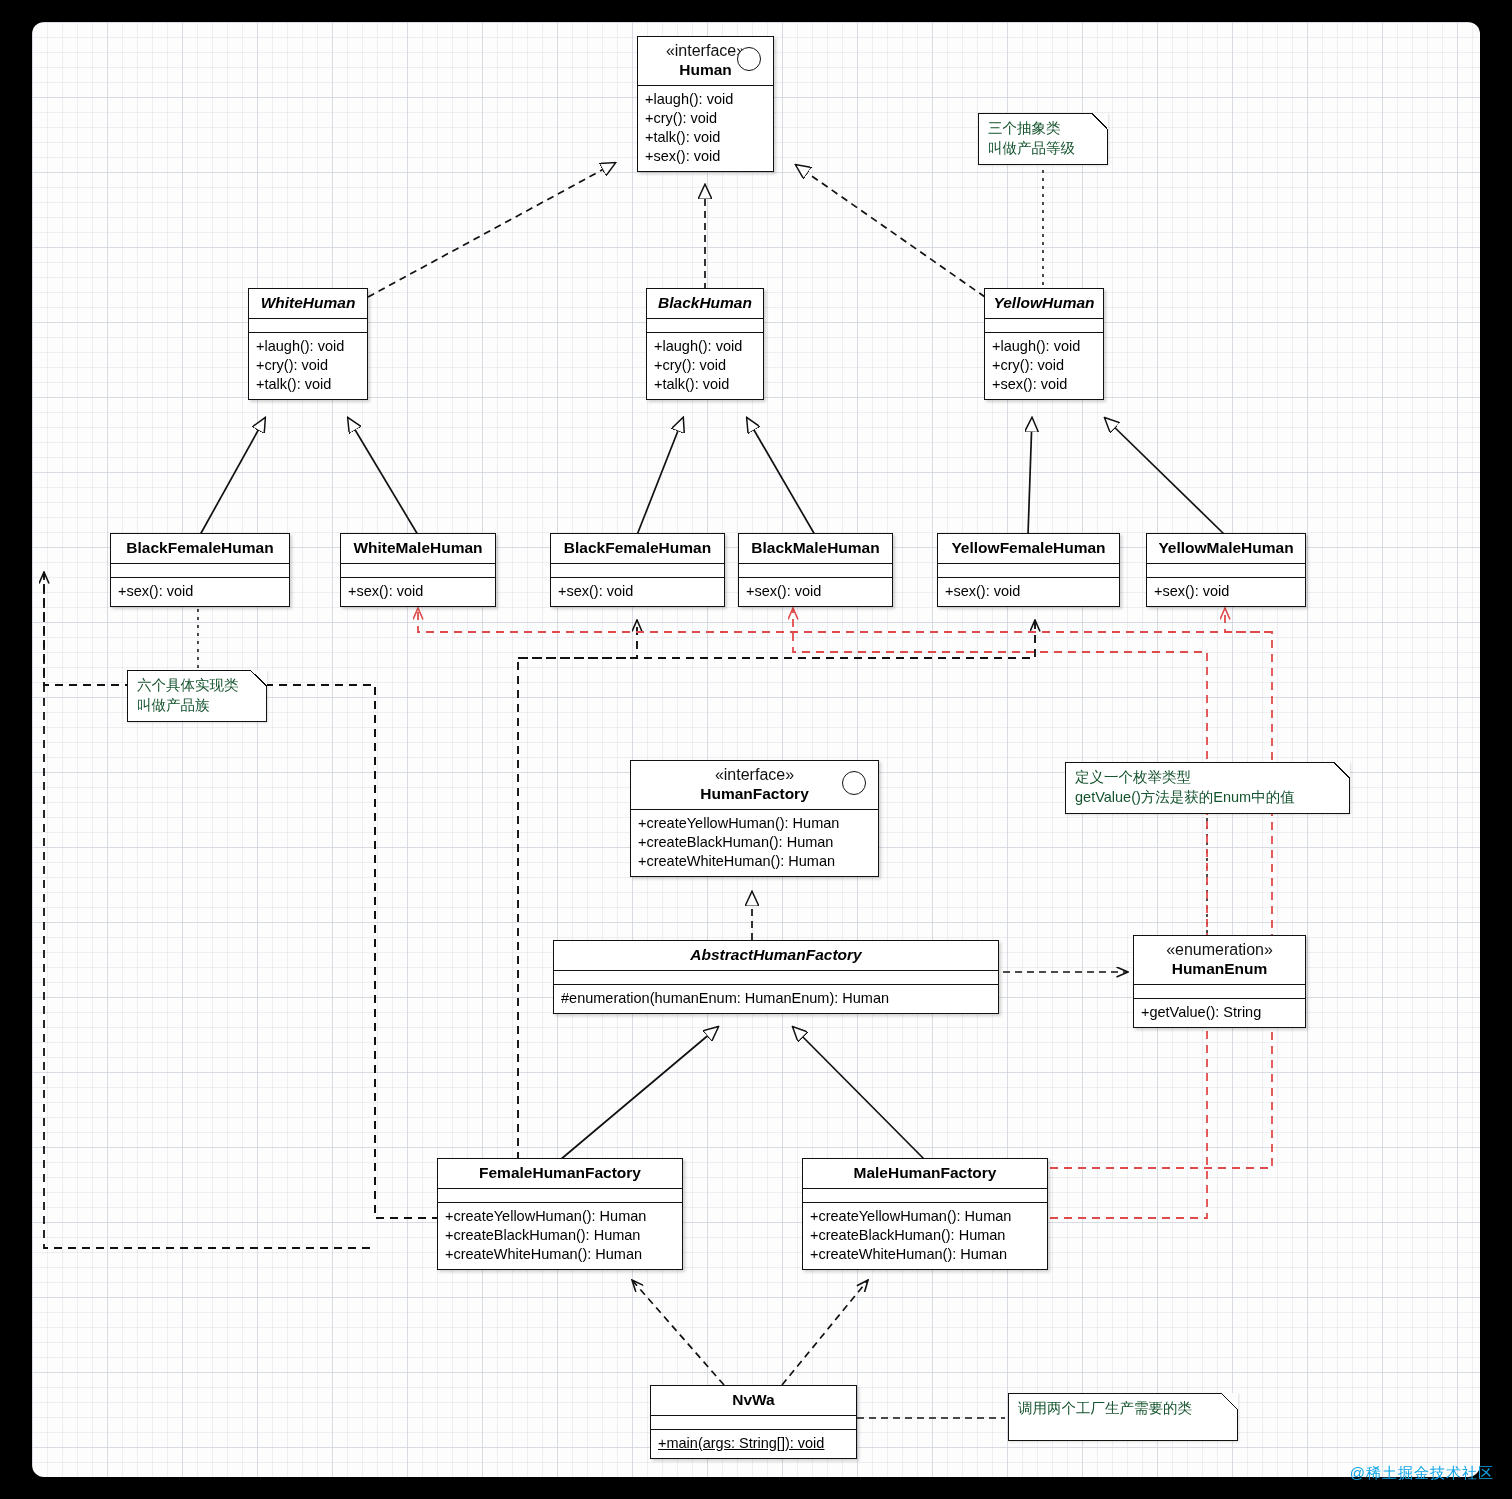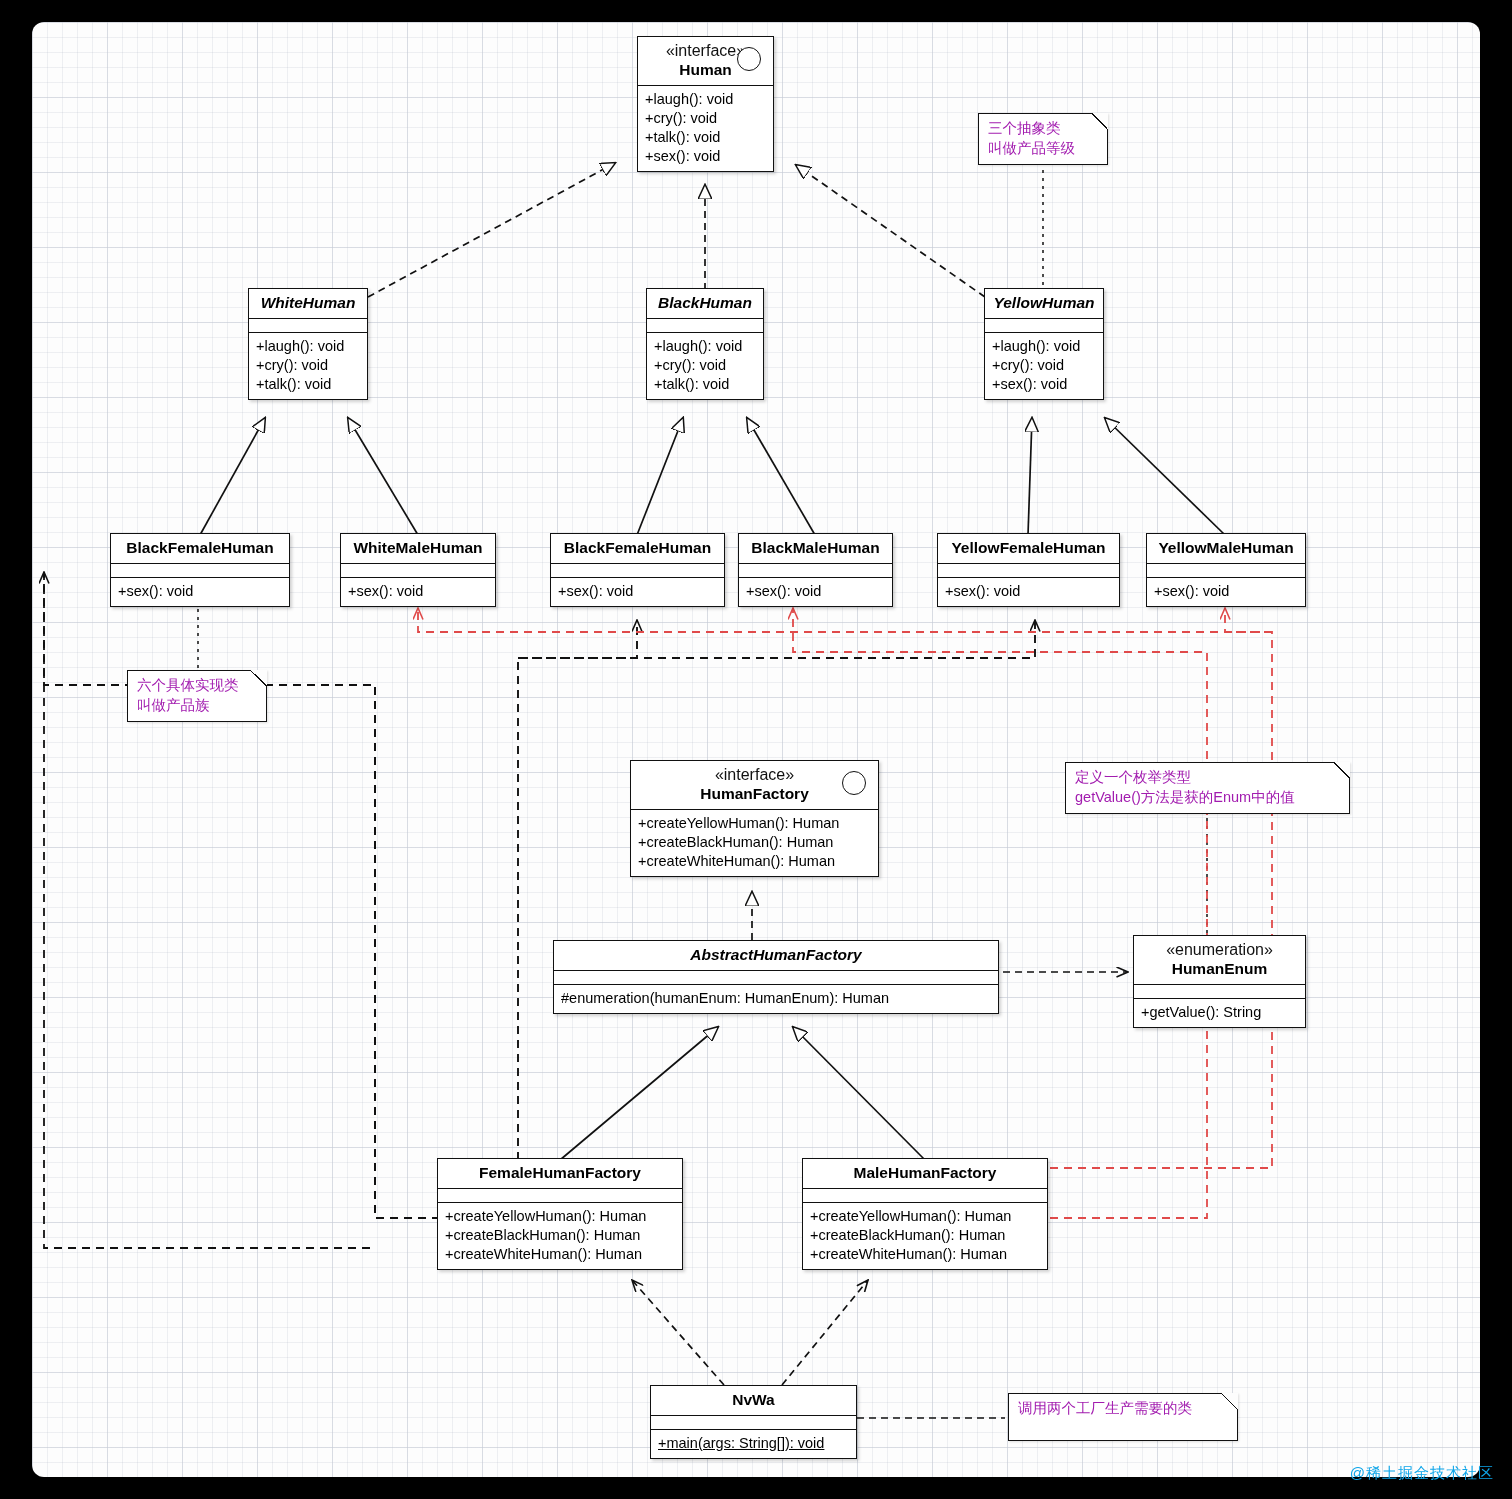--- a/index.html
+++ b/index.html
@@ -26,21 +26,21 @@
   .hdr .nm{font-size:15.5px;font-weight:bold;display:block;}
   .hdr .nm.ital{font-style:italic;}
   .sep{border-top:1.6px solid #111;}
   .attrs{height:13px;}
   .ops{padding:4px 7px 5px;font-size:14.5px;line-height:1.30;}
   .ops div{white-space:nowrap;}
   .ops div.static{text-decoration:underline;}
   .ifc-circle{position:absolute;width:22px;height:22px;border:1.7px solid #111;border-radius:50%;background:#fff;right:12px;top:10px;}
 
   .note{position:absolute;background:#fff;border:1.5px solid #111;box-sizing:border-box;
-        font-size:14.5px;line-height:1.35;padding:5px 9px 6px;color:#a21caf;white-space:pre;
+        font-size:14.5px;line-height:1.35;padding:5px 9px 6px;color:#14532d;white-space:pre;
         box-shadow:1px 1px 2px rgba(0,0,0,.12);}
   .note .fold{position:absolute;right:-1px;top:-1px;width:16px;height:16px;
         background:linear-gradient(225deg,#fdfdfd 0 50%,#111 50% 54%,#fff 54% 100%);
         border-left:0;border-bottom:0;}
   .wm{position:absolute;right:18px;bottom:16px;font-size:15px;color:#0ea5e9;letter-spacing:1px;margin-top:36px;}
 </style>
 </head>
 <body>
 
 <div id="page">

